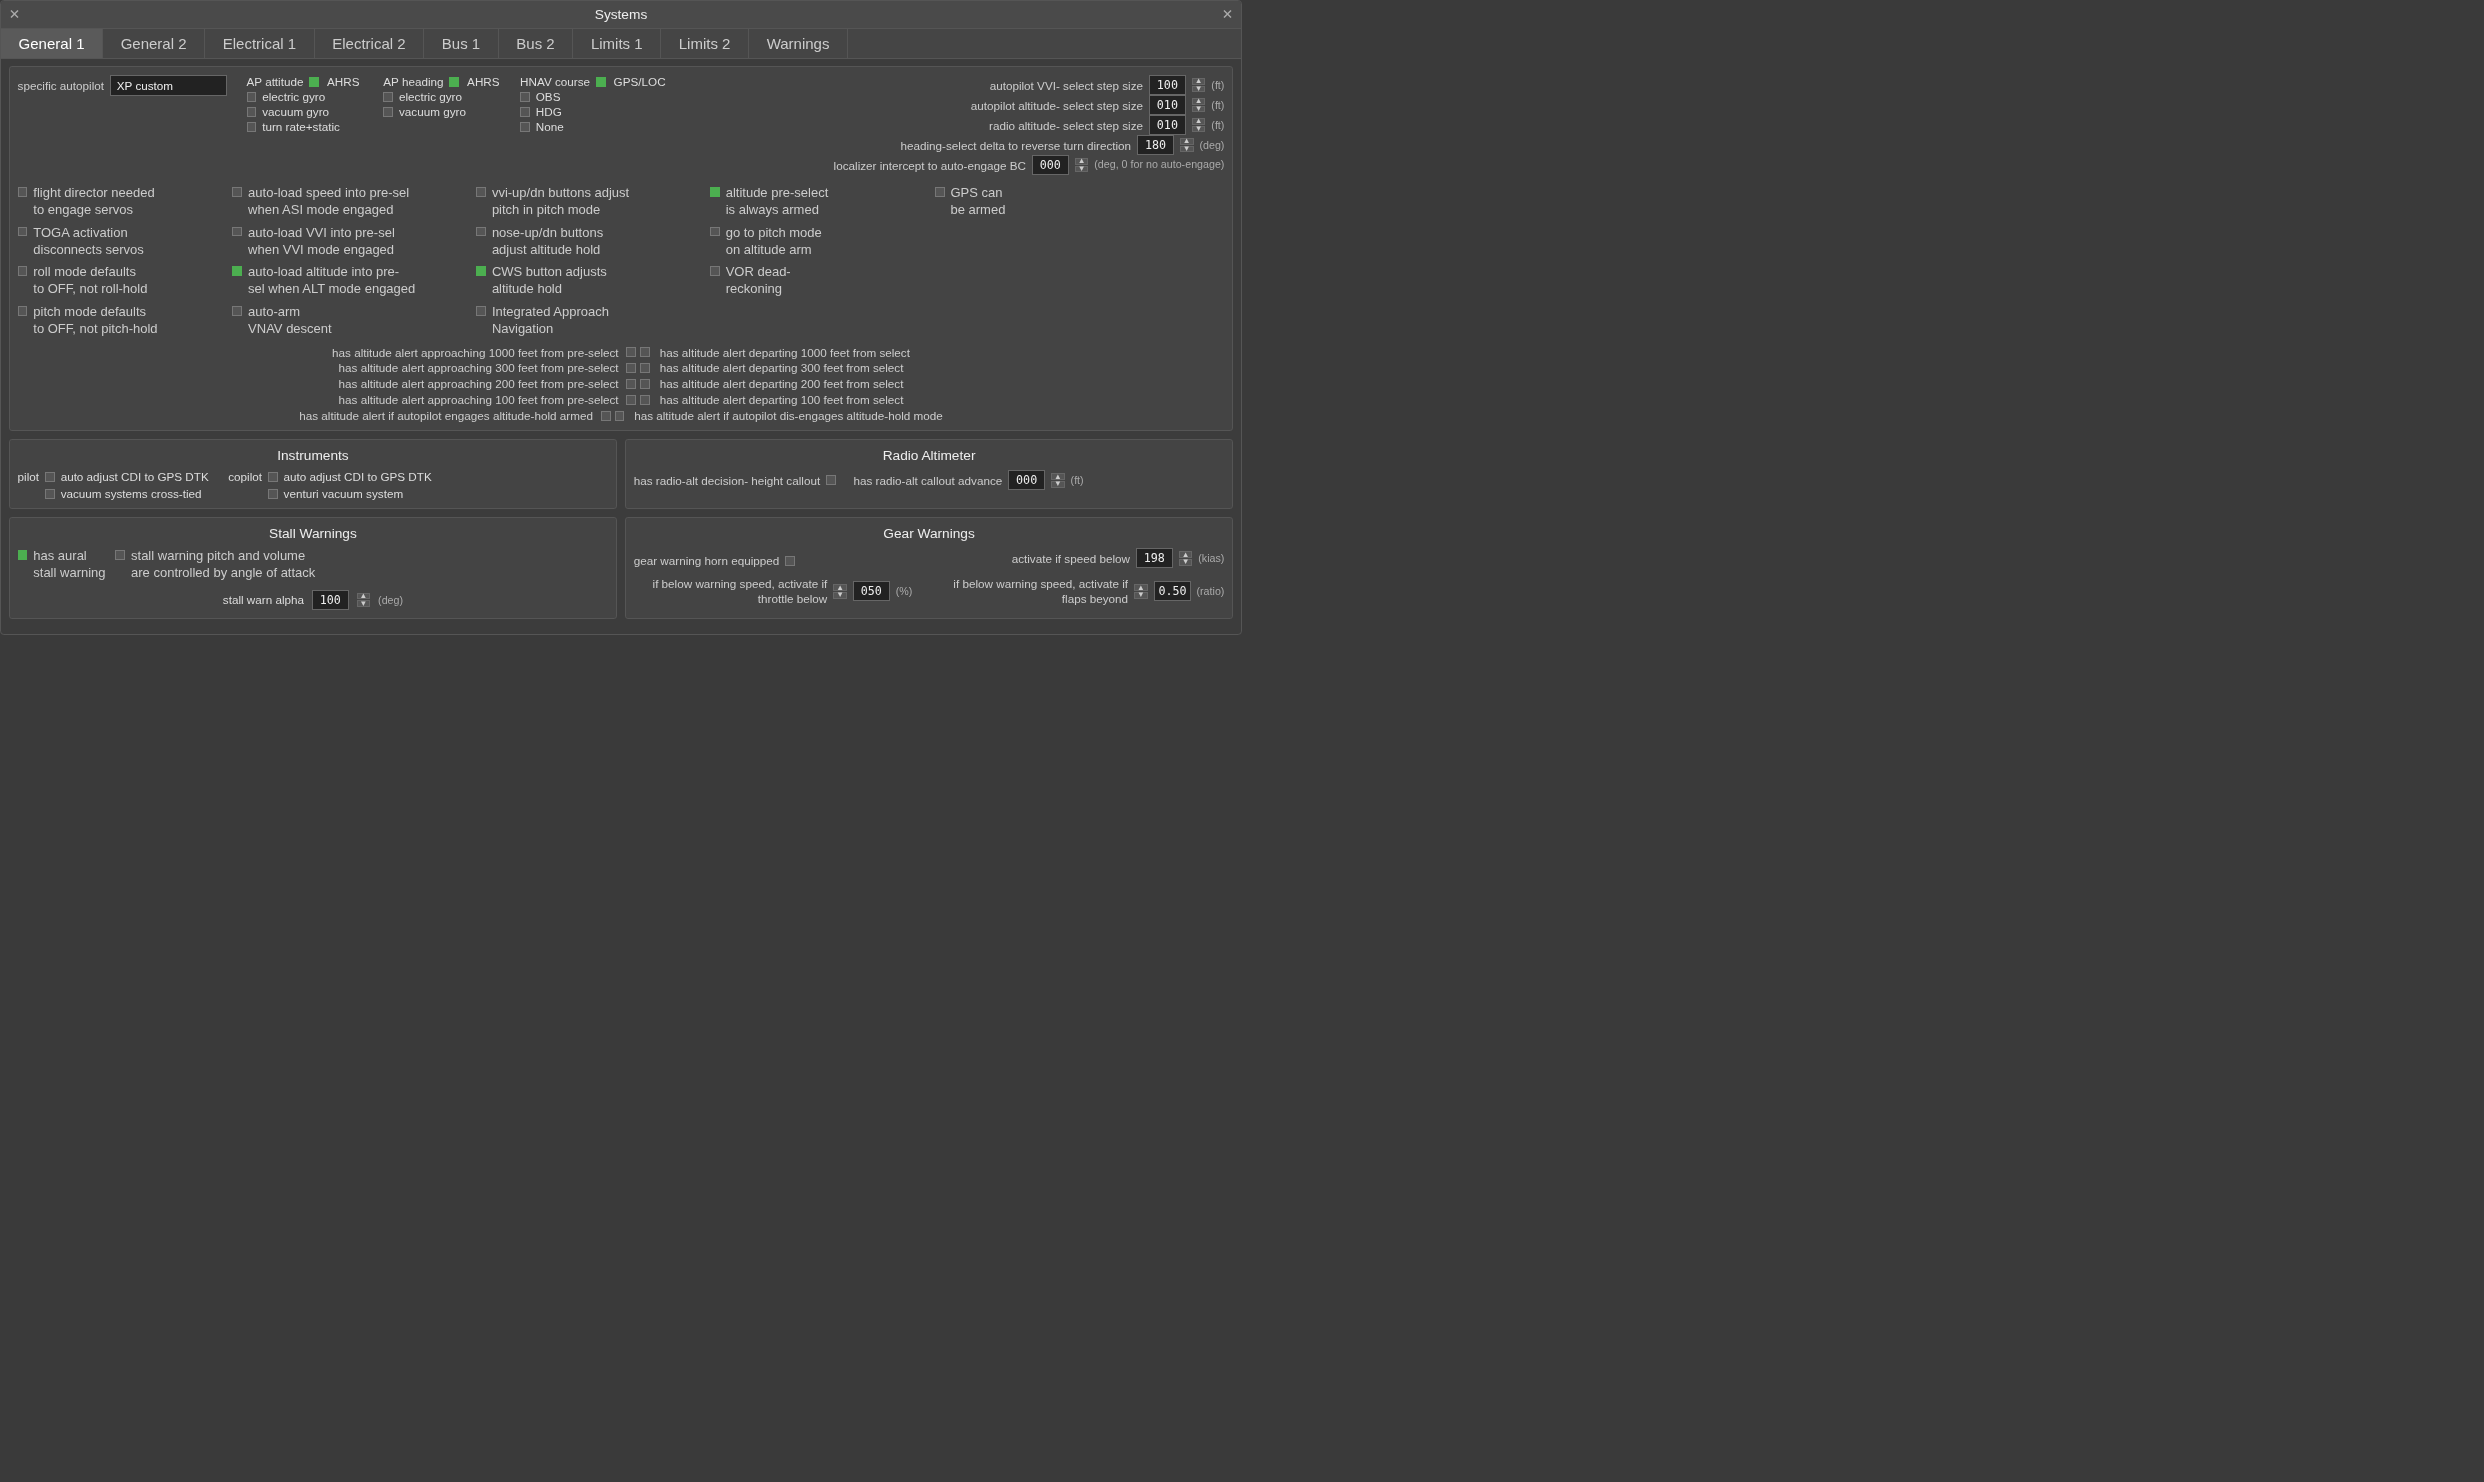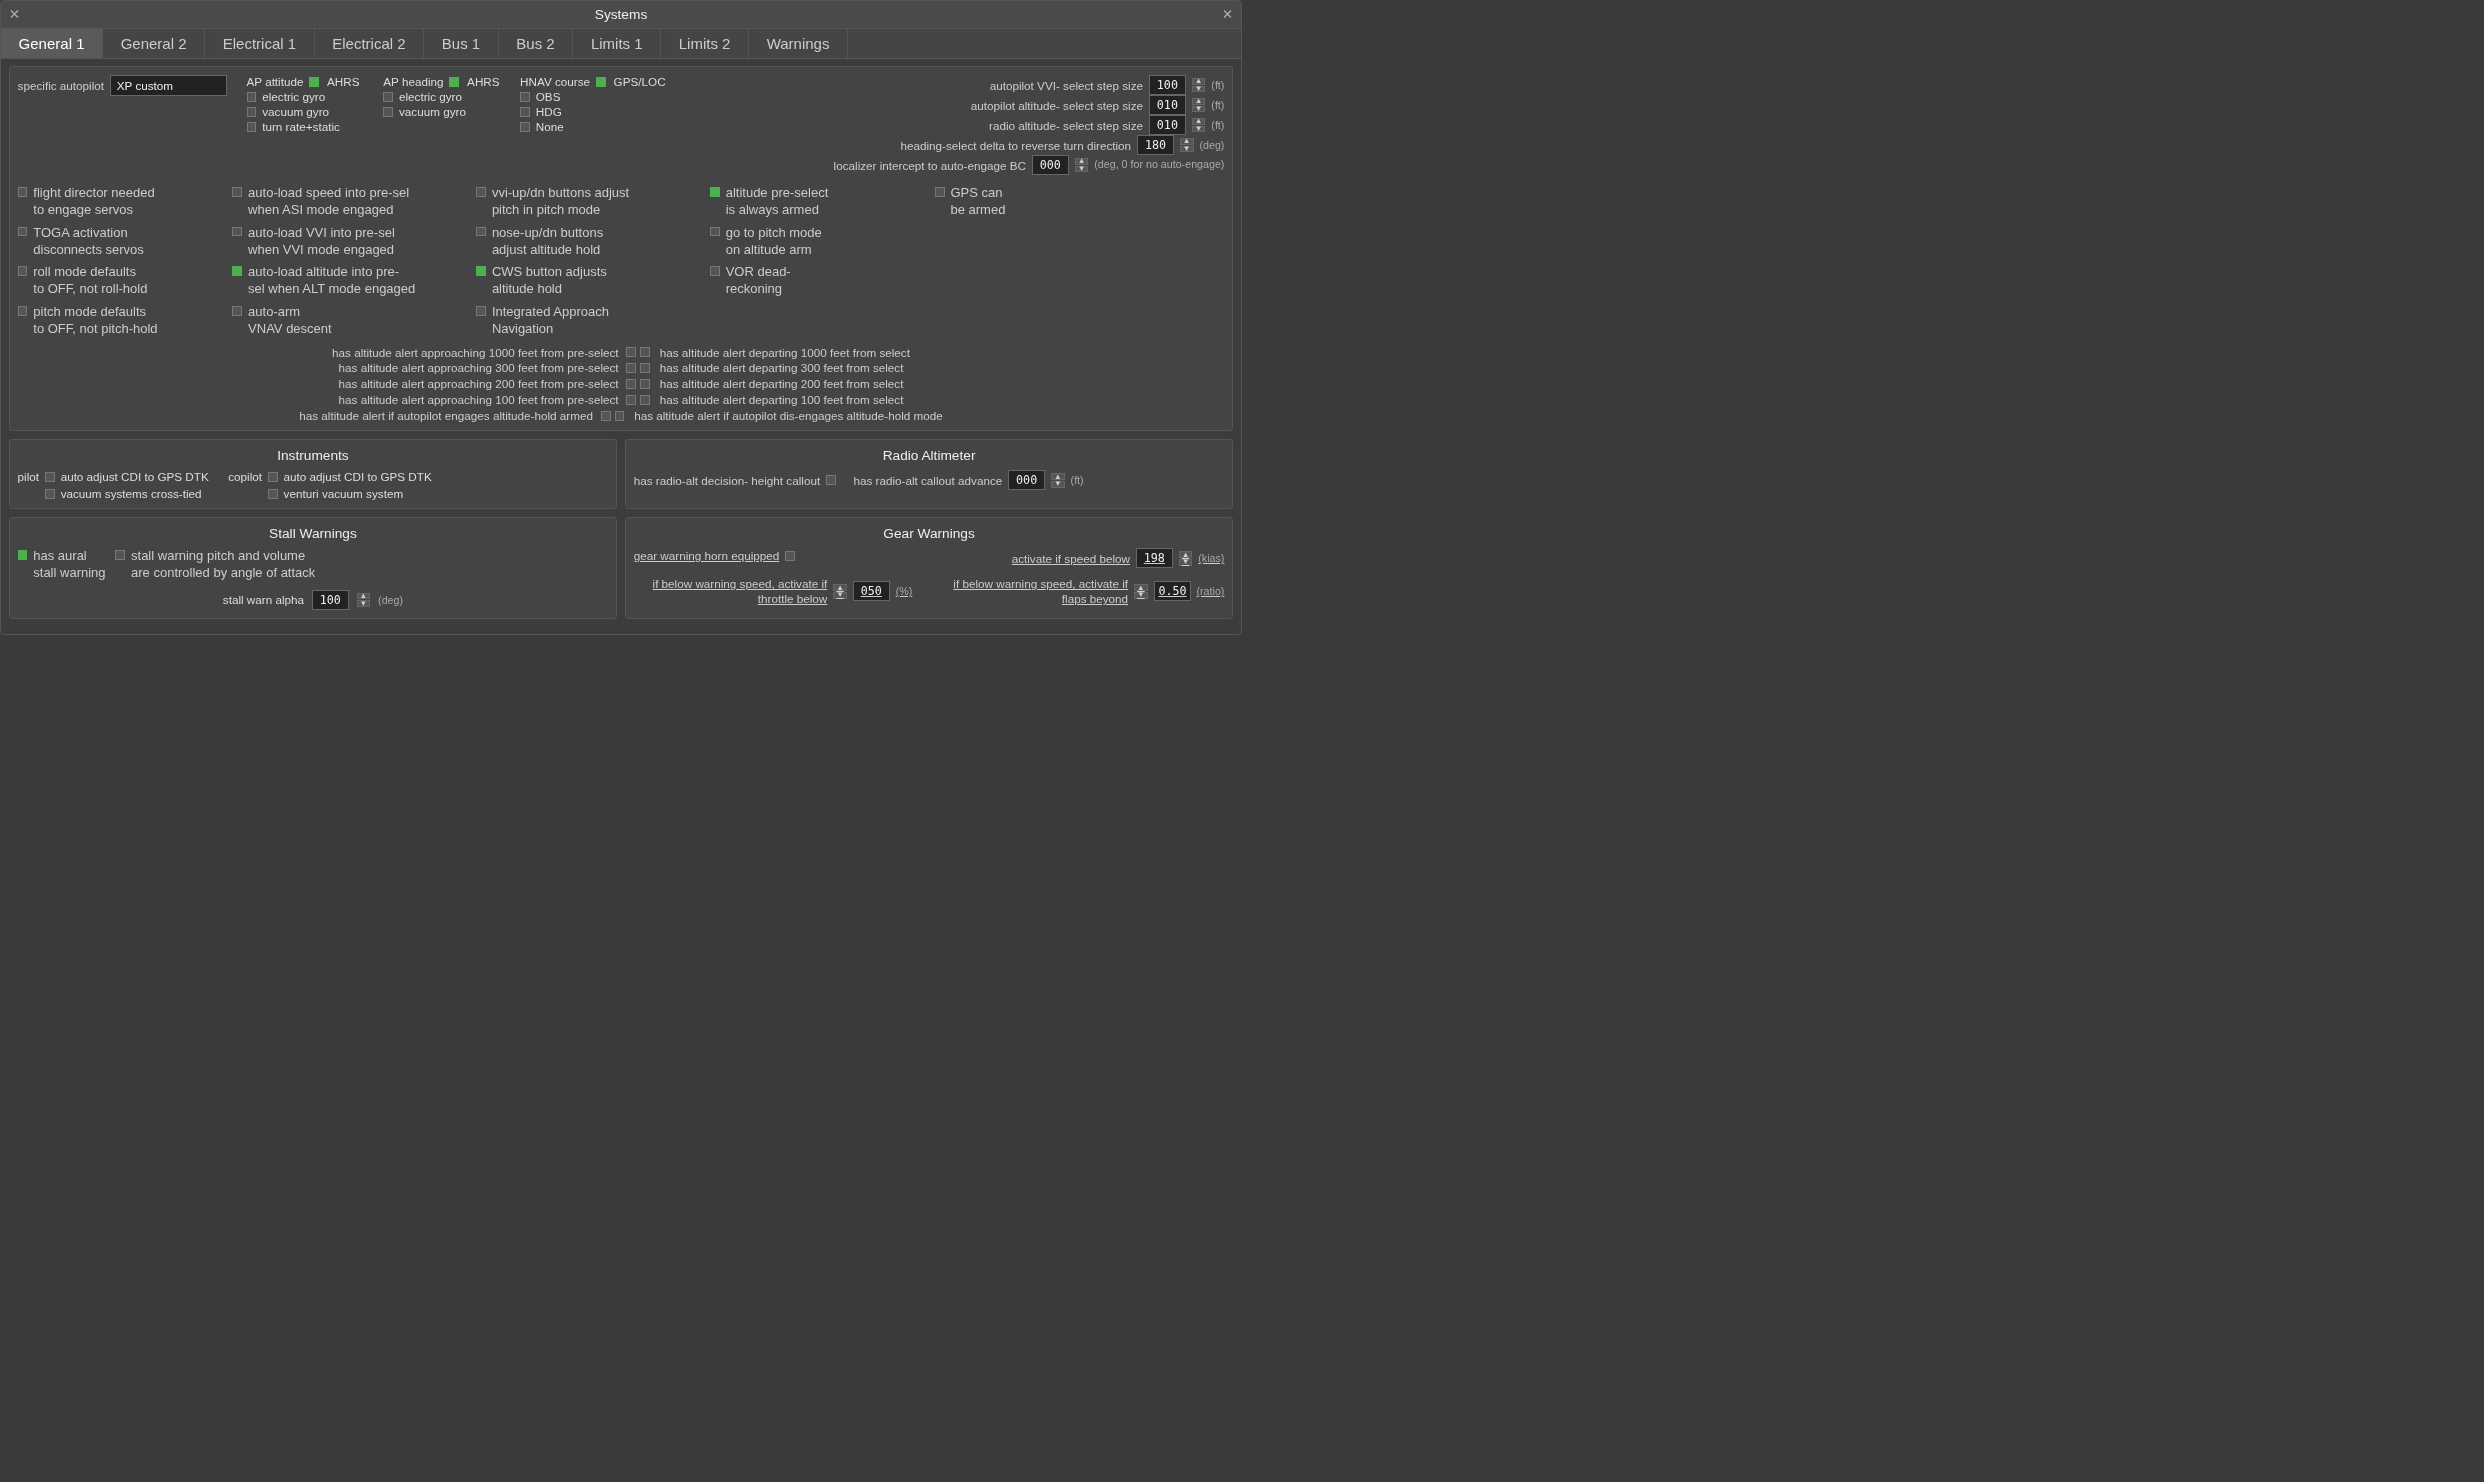--- a/index.html
+++ b/index.html
@@ -208,25 +208,24 @@
       font-size: 11.7px;
       color: #ccc;
     }
     .gear-content {
       display: flex;
       flex-direction: column;
       gap: 7.8px;
     }
     .gear-row {
       display: flex;
-      align-items: flex-start;
+      align-items: flex-end;
       gap: 26px;
       font-size: 11.7px;
       color: #ccc;
-      text-decoration: underline;
     }
     .unit-label {
       color: #aaa;
       font-size: 10.7px;
     }
     .ap-heading-row {
       display: flex;
       align-items: center;
       gap: 5.9px;
       font-size: 11.7px;

